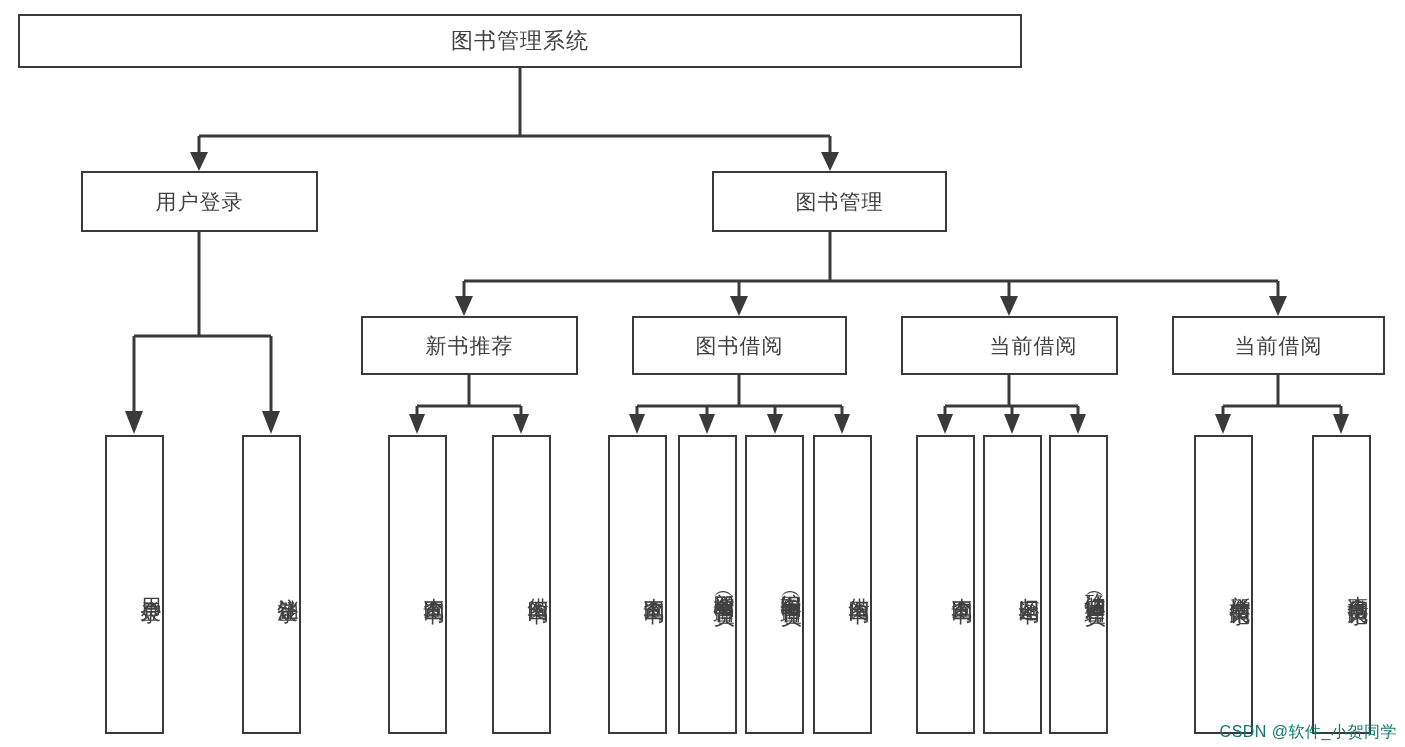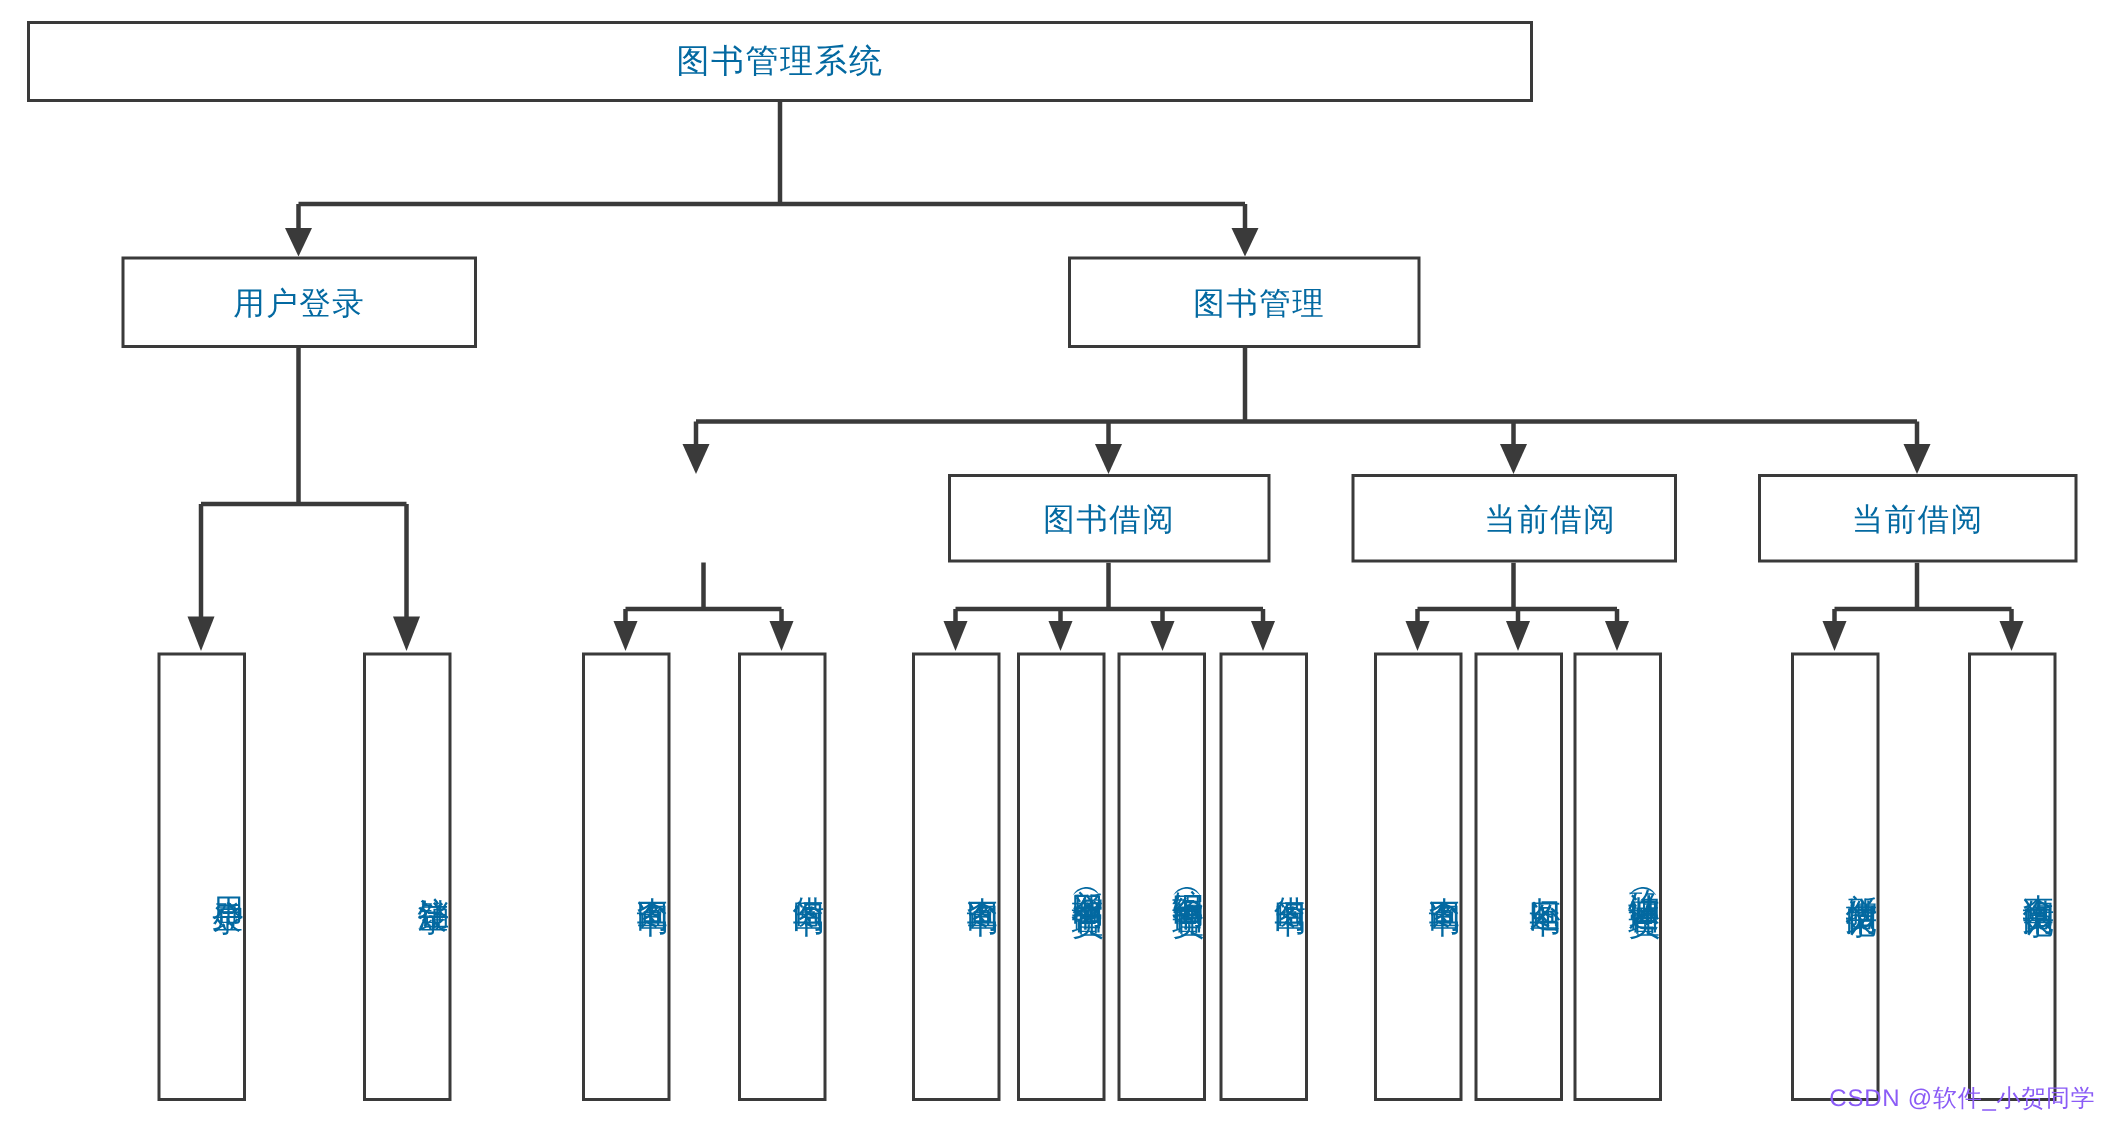--- a/index.html
+++ b/index.html
@@ -27,21 +27,21 @@
     pointer-events: none;
   }
   .node {
     position: absolute;
     box-sizing: border-box;
     border: 2px solid #3a3a3a;
     background: #ffffff;
     display: flex;
     align-items: center;
     justify-content: center;
-    color: #0369a1;
+    color: #404040;
     text-align: center;
   }
   .node.horiz {
     font-size: 21px;
     letter-spacing: 1px;
   }
   .node.vert {
     writing-mode: vertical-rl;
     text-orientation: upright;
     font-size: 21px;
@@ -59,21 +59,21 @@
     white-space: nowrap;
   }
   .node.root {
     font-size: 22px;
   }
   #watermark {
     position: absolute;
     right: 8px;
     bottom: 4px;
     font-size: 16px;
-    color: #8b5cf6;
+    color: #0f766e;
     letter-spacing: 0.5px;
     white-space: nowrap;
     user-select: none;
     margin-top: 27px;
   }
 </style>
 </head>
 <body>
 
 <div id="canvas">
@@ -157,20 +157,23 @@
     <span>图书管理系统</span>
   </div>
 
   <div class="node horiz" style="left:81px; top:171px; width:237px; height:61px;">
     <span>用户登录</span>
   </div>
   <div class="node horiz" style="left:712px; top:171px; width:235px; height:61px;padding-left:20px;">
     <span>图书管理</span>
   </div>
 
+  <div class="node horiz" style="left:361px; top:316px; width:217px; height:59px;">
+    <span>新书推荐</span>
+  </div>
   <div class="node horiz" style="left:632px; top:316px; width:215px; height:59px;">
     <span>图书借阅</span>
   </div>
   <div class="node horiz" style="left:901px; top:316px; width:217px; height:59px;padding-left:48px;">
     <span>当前借阅</span>
   </div>
   <div class="node horiz" style="left:1172px; top:316px; width:213px; height:59px;">
     <span>当前借阅</span>
   </div>
 

